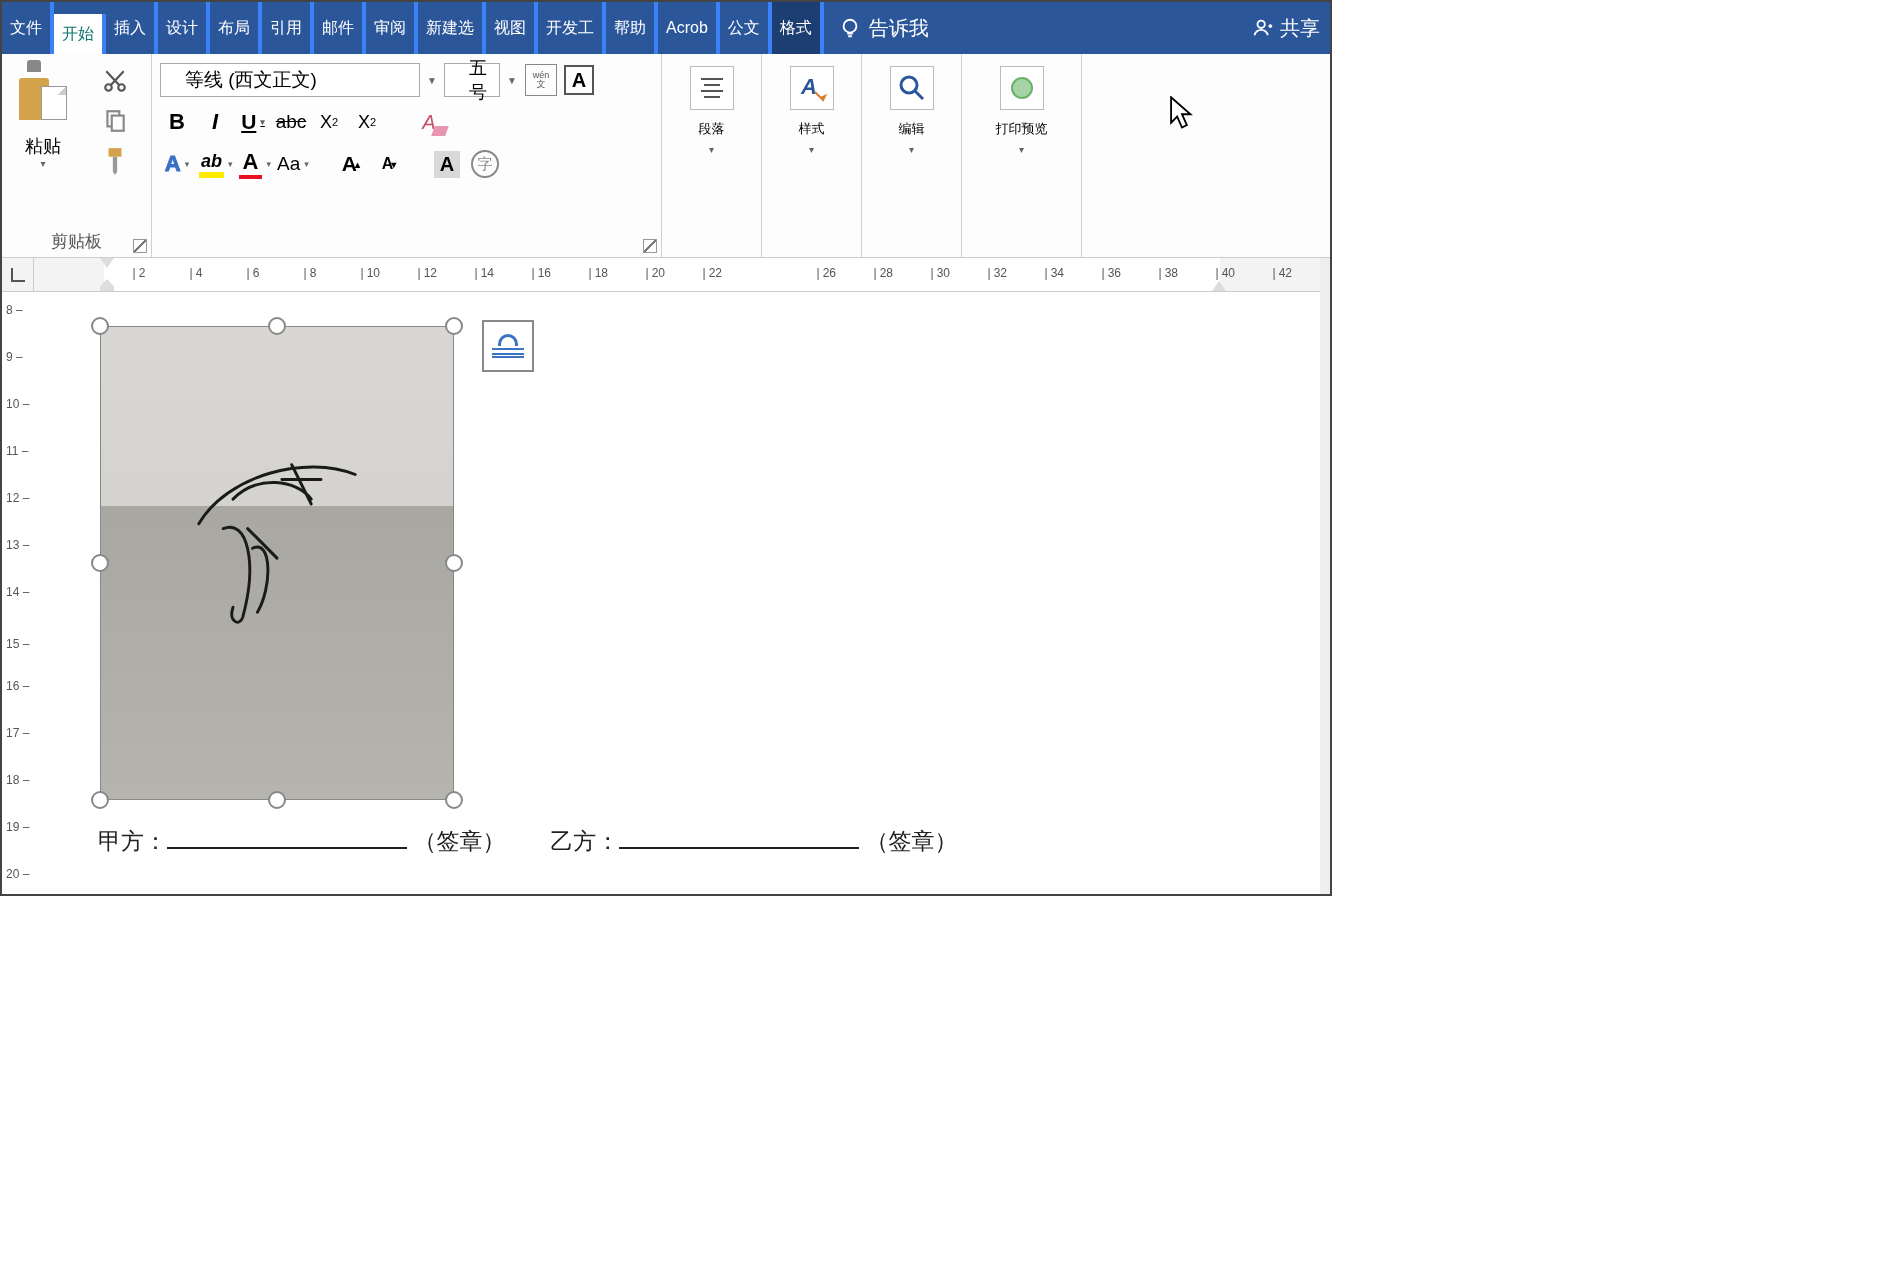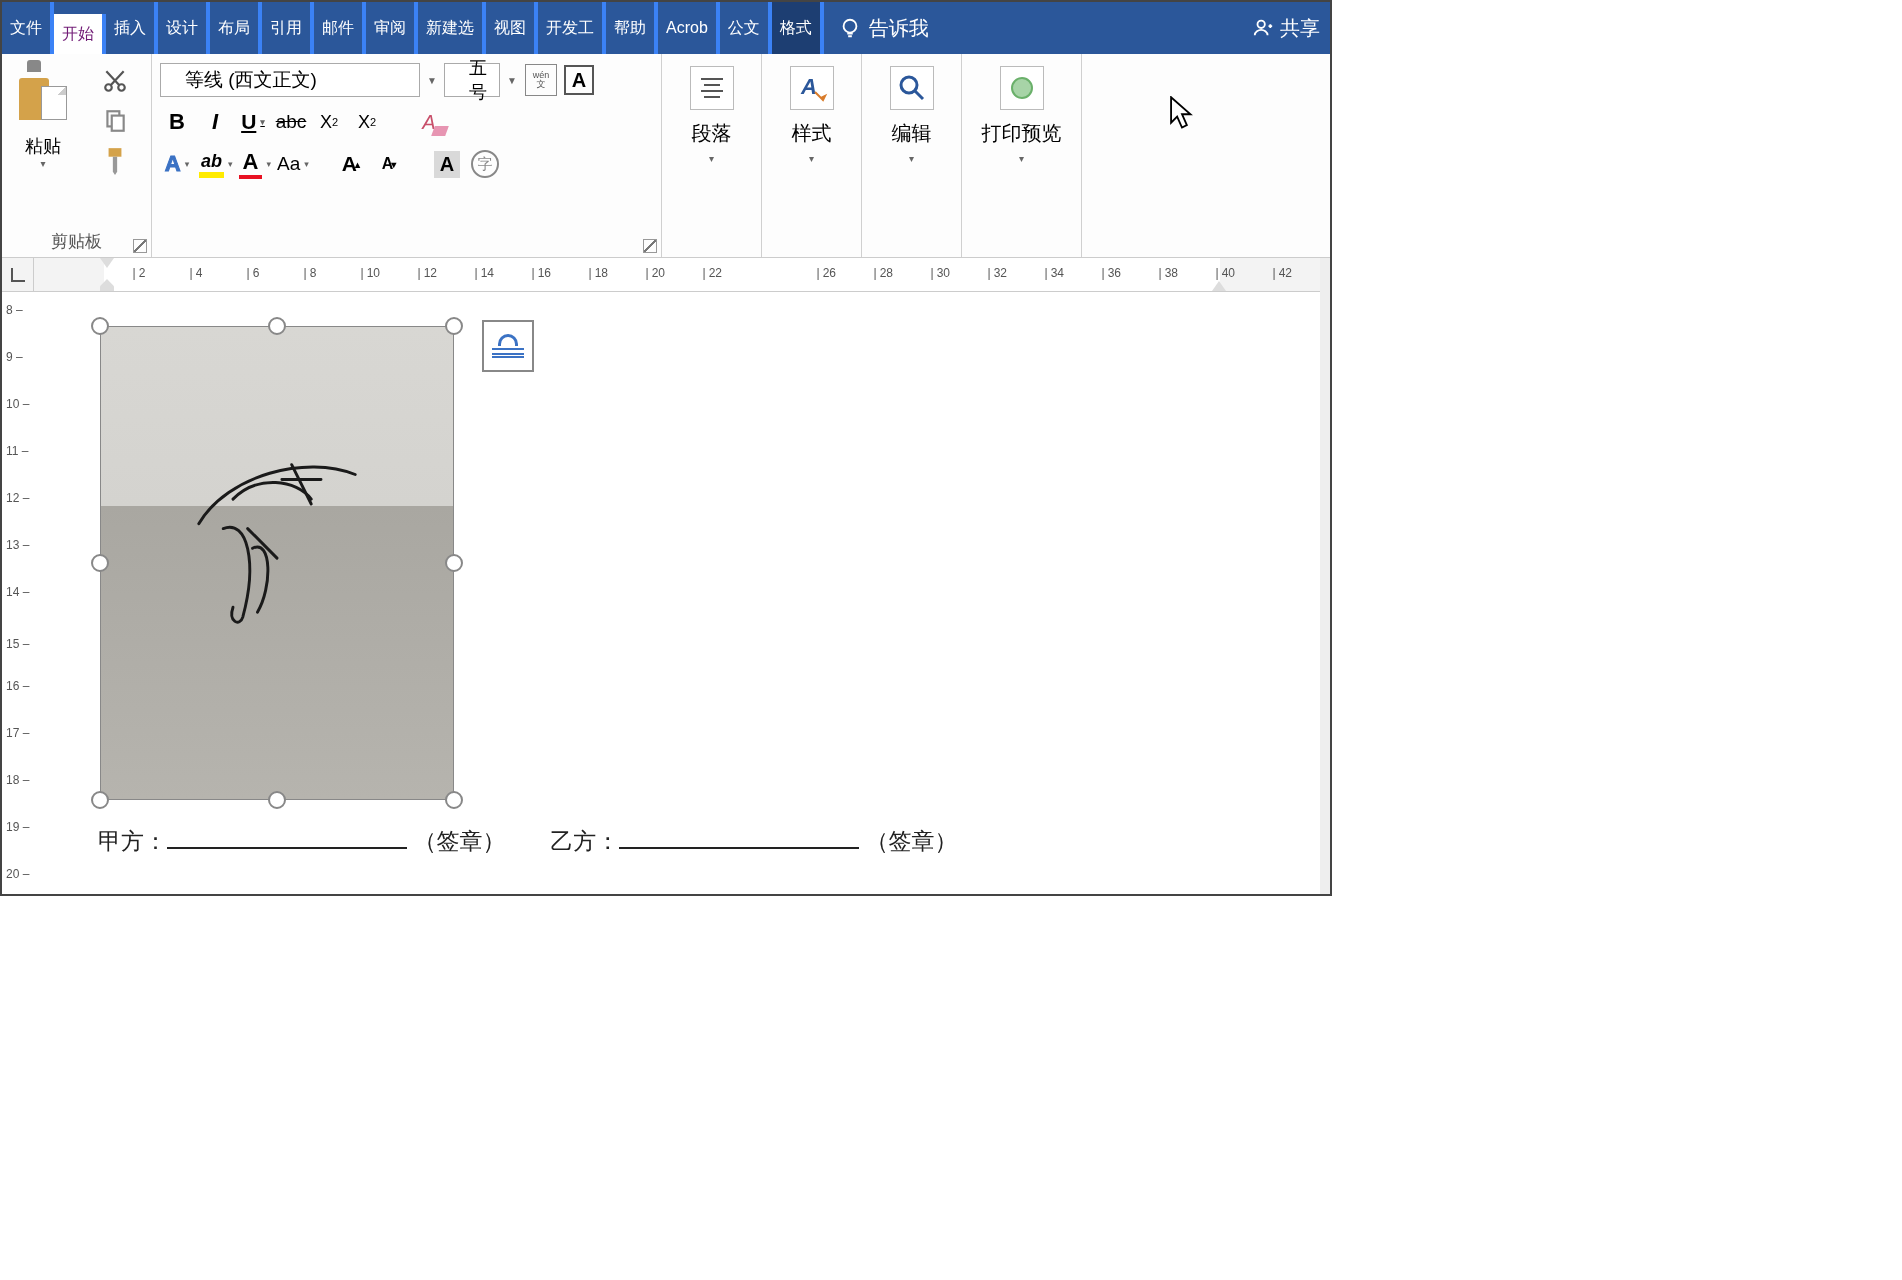--- a/index.html
+++ b/index.html
@@ -1,21 +1,21 @@
 <!DOCTYPE html>
 <html><head>
 <meta charset="utf-8">
 <style>
 * { box-sizing: border-box; margin: 0; padding: 0; font-family: "Microsoft YaHei", sans-serif; }
 body { width: 1332px; height: 896px; background: #fff; overflow: hidden; border: 2px solid #444; position: relative; }
 
 
 .tabs { display: flex; background: #2b579a; height: 52px; align-items: stretch; }
 .tab { color: #fff; font-size: 16px; padding: 0 8px; display: flex; align-items: center; border-right: 4px solid #3b82f6; cursor: pointer; white-space: nowrap; }
-.tab.active { background: #fff; color: #701a75; margin-top: 12px; }
+.tab.active { background: #fff; color: #0f766e; margin-top: 12px; }
 .tab.dark { background: #1d3e72; }
 .tab-spacer { flex: 1; }
 .tell-me { display: flex; align-items: center; color: #fff; font-size: 20px; gap: 8px; padding: 0 15px; }
 .bulb { width: 22px; height: 22px; }
 .share { display: flex; align-items: center; color: #fff; font-size: 20px; gap: 6px; padding: 16px 10px; }
 
 
 .ribbon { display: flex; height: 204px; border-bottom: 1px solid #ccc; background: #fdfdfd; }
 .group { border-right: 1px solid #d0d0d0; padding: 4px 6px 2px; display: flex; flex-direction: column; position: relative; }
 .group-label { font-size: 17px; color: #555; text-align: center; margin-top: auto; padding: 4px 0 2px; }
@@ -64,21 +64,21 @@
 .shrink-a { font-size: 16px; font-weight: bold; }
 .shrink-a::after { content: "▾"; font-size: 10px; vertical-align: super; margin-left: -2px; }
 .shade-a { background: #d9d9d9; padding: 2px 6px; font-weight: bold; font-size: 20px; }
 .circle-a { border: 2px solid #888; border-radius: 50%; width: 28px; height: 28px; display: flex; align-items: center; justify-content: center; font-size: 15px; color: #888; }
 .wen-box { border: 1px solid #888; width: 32px; height: 32px; display: flex; flex-direction: column; align-items: center; justify-content: center; font-size: 9px; line-height: 1; color: #555; }
 .box-a { border: 2px solid #555; width: 30px; height: 30px; display: flex; align-items: center; justify-content: center; font-size: 20px; font-weight: bold; }
 
 
 .big-group { width: 100px; display: flex; flex-direction: column; align-items: center; padding-top: 12px; cursor: pointer; }
 .big-ico { width: 44px; height: 44px; border: 1px solid #bbb; display: flex; align-items: center; justify-content: center; margin-bottom: 10px; background: #fff; }
-.big-label { font-size: 20px; }
+.big-label { font-size: 13px; }
 .big-dd { font-size: 10px; color: #666; margin-top: 6px; }
 .print-group { width: 120px; }
 
 
 .rulers { position: relative; }
 .h-ruler { height: 34px; background: #f3f3f3; border-bottom: 1px solid #ccc; position: relative; font-size: 11px; color: #555; margin-left: 32px; }
 .h-ruler .white { position: absolute; top: 0; left: 70px; right: 110px; bottom: 0; background: #fff; }
 .h-ruler .tick { position: absolute; top: 8px; font-size: 12px; }
 .h-ruler .tick::before { content: "|"; margin-right: 3px; }
 .h-marker { position: absolute; left: 66px; top: 0; width: 14px; height: 10px; background: #ddd; clip-path: polygon(0 0, 100% 0, 50% 100%); }

